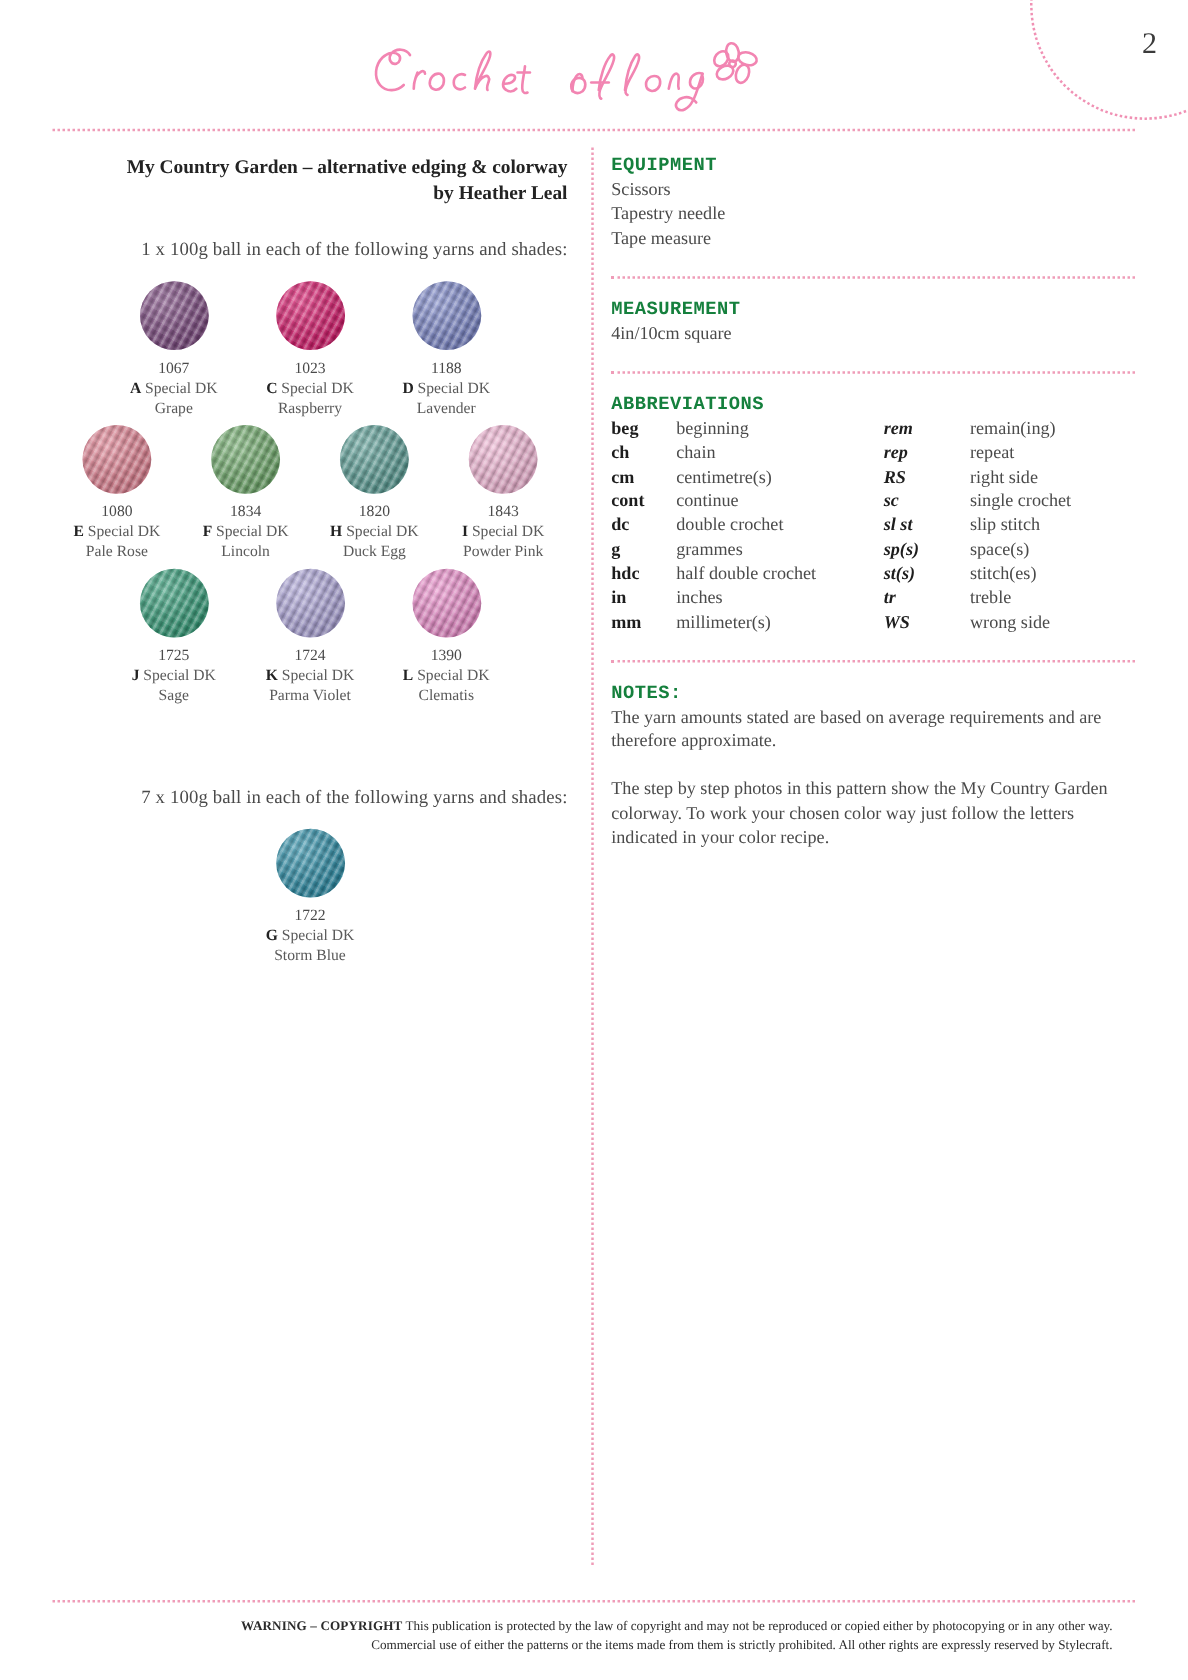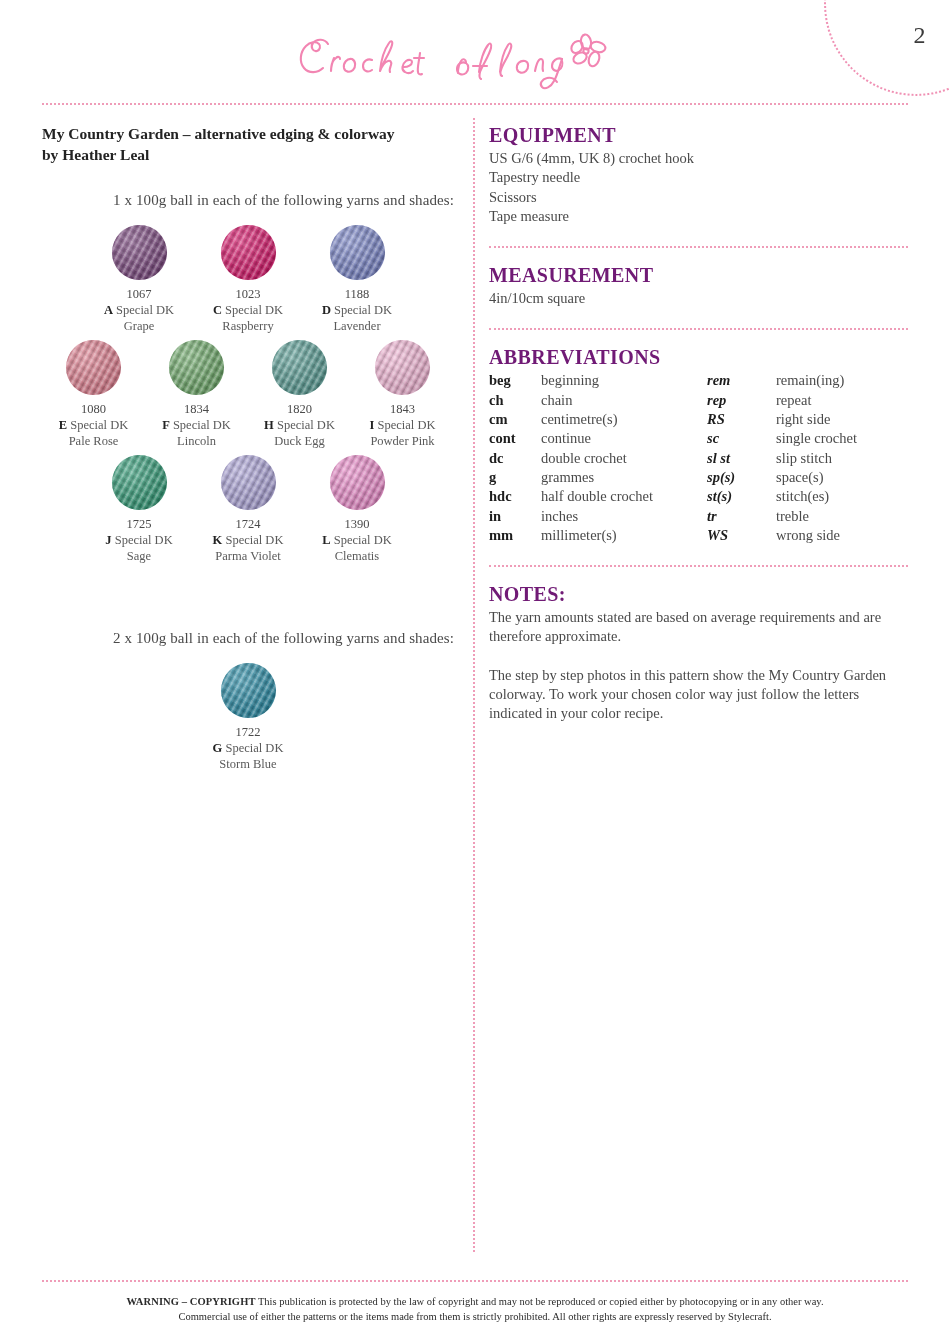--- a/index.html
+++ b/index.html
@@ -84,21 +84,21 @@
     left: 489px;
     width: 419px;
   }
 
   
   .pattern-title {
     font-family: "Liberation Serif", serif;
     font-weight: bold;
     font-size: 15.5px;
     line-height: 19px;
-    text-align: left;
+    text-align: right;
     color: #232323;
     margin: 0 0 2px 0;
   }
   .ball-intro {
     text-align: right;
     font-size: 15px;
     color: #4a4a4a;
     margin: 28px 0 16px 0;
     letter-spacing: 0.1px;
   }
@@ -164,25 +164,25 @@
     color: #5a5a5a;
     line-height: 16px;
   }
   .shade-letter {
     font-weight: bold;
     color: #232323;
   }
 
   
   .sec-head {
-    font-family: Liberation Serif, serif;
+    font-family: Liberation Mono, monospace;
     font-weight: bold;
-    font-size: 20px;
+    font-size: 15px;
     letter-spacing: 0.4px;
-    color: #701a75;
+    color: #15803d;
     margin: 0 0 2px 0;
   }
   .sec-line {
     font-size: 14.5px;
     line-height: 19.3px;
     color: #4a4a4a;
   }
   .hr-dotted {
     border: 0;
     border-top: 2px dotted #ef9cb8;
@@ -223,21 +223,21 @@
     left: 42px;
     width: 866px;
     height: 0;
     border-top: 2px dotted #ef9cb8;
   }
   #footer {
     position: absolute;
     bottom: 20px;
     left: 60px;
     width: 830px;
-    text-align: center;
+    text-align: right;
     font-size: 10.5px;
     line-height: 15px;
     color: #2b2b2b;
   }
   #footer .warn {
     font-weight: bold;
     letter-spacing: 0.1px;
   }
 </style>
 </head>
@@ -406,44 +406,43 @@
             <div class="twist"></div>
             <div class="twist2"></div>
             <div class="shade"></div>
           </div>
         <div class="shade-code">1390</div>
         <div class="shade-name"><span class="shade-letter">L</span> <span>Special DK</span></div>
         <div class="shade-name">Clematis</div>
       </div>
     </div>
 
-    <div class="ball-intro" style="margin-top:66px;">2 x 100g ball in each of the following yarns and shades:</div>
+    <div class="ball-intro" style="margin-top:66px;">7 x 100g ball in each of the following yarns and shades:</div>
 
     <div class="swatch-row cols1">
       <div class="swatch-cell">
         <div class="yarn-ball" style="background-color: rgb(47, 141, 166);">
             <div class="twist"></div>
             <div class="twist2"></div>
             <div class="shade"></div>
           </div>
         <div class="shade-code">1722</div>
         <div class="shade-name"><span class="shade-letter">G</span> <span>Special DK</span></div>
         <div class="shade-name">Storm Blue</div>
       </div>
     </div>
 
   </div>
 
   <div id="col-right">
 
     <div>
       <div class="sec-head">EQUIPMENT</div>
-      <div class="sec-line">US G/6 (4mm, UK 8) crochet hook</div>
+      <div class="sec-line">Scissors</div>
       <div class="sec-line">Tapestry needle</div>
-      <div class="sec-line">Scissors</div>
       <div class="sec-line">Tape measure</div>
     </div>
 
     <hr class="hr-dotted">
 
     <div>
       <div class="sec-head">MEASUREMENT</div>
       <div class="sec-line">4in/10cm square</div>
     </div>
 

